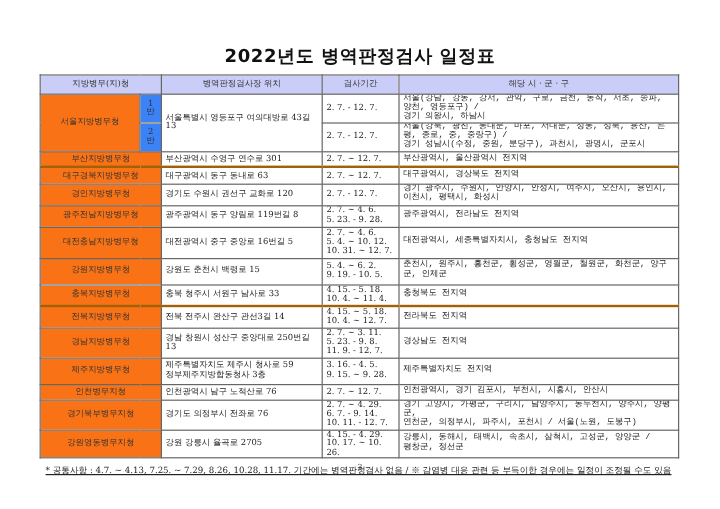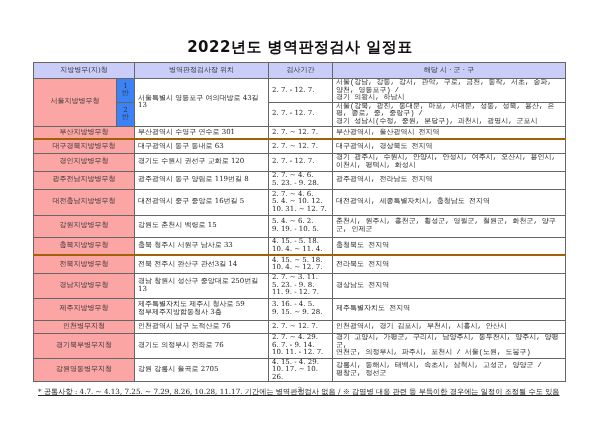--- a/index.html
+++ b/index.html
@@ -6,21 +6,21 @@
   body { width:600px; height:424px; position:relative; overflow:hidden;
          font-family:"DejaVu Serif", serif; color:#222; }
   .title { position:absolute; left:0; top:38px; width:600px; text-align:center;
            font-family:"DejaVu Sans", sans-serif; font-weight:bold; font-size:15px;
            color:#111; letter-spacing:0.5px; }
   table.sched { position:absolute; left:33px; top:62px; width:532px;
                 border-collapse:collapse; border:1.5px solid #333; table-layout:fixed; }
   table.sched td, table.sched th { border:1px solid #666; padding:0 3px;
                 font-size:7px; line-height:7.6px; vertical-align:middle; overflow:hidden; }
   table.sched th { background:#c9cdf7; font-weight:normal; height:15px; text-align:center; color:#333; }
-  td.office { background:#fca5a5; text-align:center; color:#333; }
+  td.office { background:#f97316; text-align:center; color:#333; }
   td.ban { background:#3b82f6; text-align:center; color:#333; }
   td.loc { text-align:left; padding-left:5px; }
   td.period { text-align:left; white-space:pre-line; }
   td.region { text-align:left; padding-left:4px; white-space:pre-line;font-family:Liberation Mono, monospace; }
   tr.thick-top td { border-top:2px solid #a16207; }
   .note { position:absolute; left:38px; top:387px; font-size:7.2px; color:#222; white-space:nowrap;text-decoration:underline; }
   .pageno { position:absolute; left:0; width:600px; top:386px; text-align:center; font-size:7px; color:#555; }
 </style>
 </head>
 <body>

